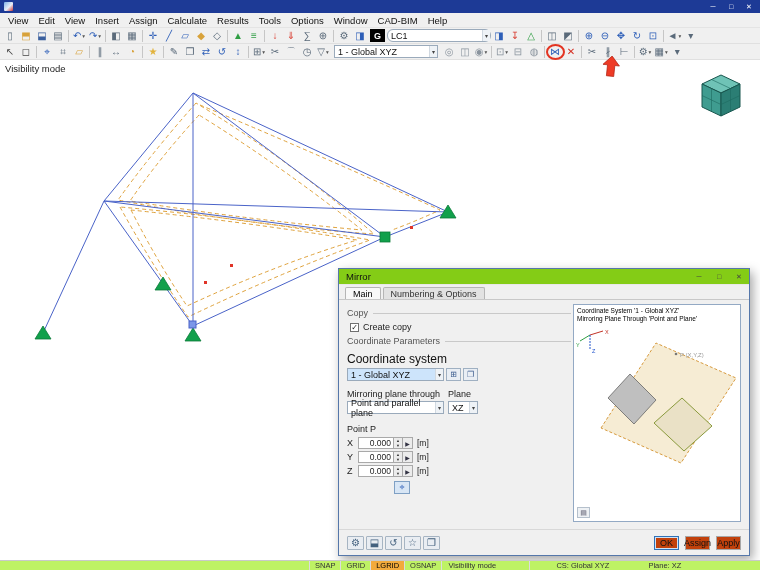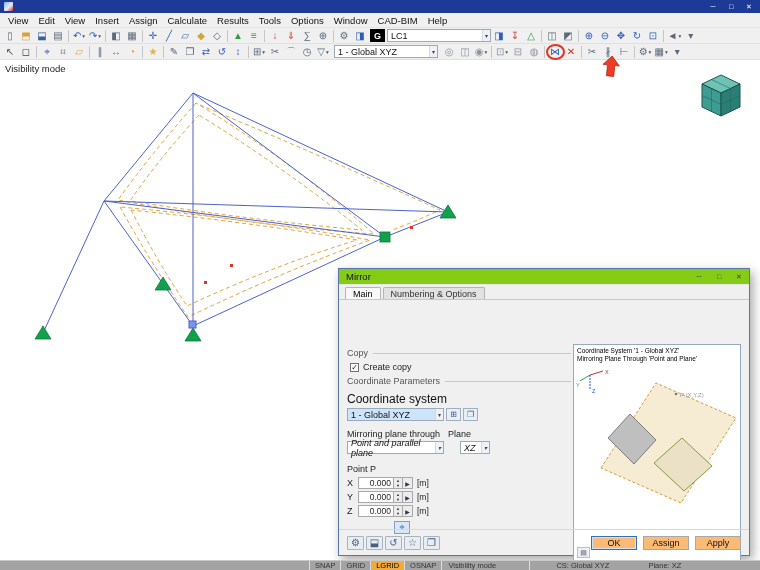--- a/index.html
+++ b/index.html
@@ -21,21 +21,21 @@
   .toolbar{height:16px;background:#f0f0f0;display:flex;align-items:center;padding:0 2px;border-bottom:1px solid #e0e0e0;}
   .tb-btn{position:relative;height:14px;min-width:15px;display:flex;align-items:center;justify-content:center;margin:0 .5px;border:1px solid transparent;border-radius:1px;}
   .tb-glyph{font-size:10px;line-height:1;}
   .tb-caret{font-size:5.5px;color:#555;margin-left:1px;}
   .tb-sep{width:1px;height:12px;background:#c6c6c6;margin:0 2px;flex:0 0 auto;}
   .ring::after{content:"";position:absolute;left:-3px;top:-2px;right:-3px;bottom:-2px;border:2px solid var(--highlight-red,#e33422);border-radius:50%;pointer-events:none;}
   .lc-box{background:#000;color:#fff;font-weight:bold;font-size:9px;height:13px;padding:0 4px;display:flex;align-items:center;margin:0 2px;}
   .combo{height:13px;background:#fff;border:1px solid #9aaabb;display:flex;align-items:center;font-size:9px;padding-left:3px;color:#111;}
   .combo .combo-caret{margin-left:auto;font-size:6px;color:#444;border-left:1px solid #d0d8e0;align-self:stretch;display:flex;align-items:center;padding:0 2px;background:#eef2f6;}
   .combo.sel{background:#cde4fb;}
-  .lc-combo{width:104px;}
+  .lc-combo{width:104px;border-radius:6px;}
   .cs-combo{width:104px;margin:0 3px;}
 
   
   .anno-arrow{position:absolute;left:601px;top:56px;width:20px;height:22px;z-index:60;transform:rotate(6deg);}
 
   
   .canvas{position:relative;height:500px;background:#fff;overflow:hidden;}
   .mode-label{position:absolute;top:3px;left:5px;font-size:9.5px;color:#222;z-index:5;}
   .model-svg{position:absolute;left:0;top:0;}
   .st-member{stroke:var(--member-blue,#4a63c8);stroke-width:1;fill:none;}
@@ -45,32 +45,32 @@
   .st-node-blue{fill:#7b96e8;stroke:var(--member-blue,#4a63c8);stroke-width:1;}
   .navcube{position:absolute;right:12px;top:10px;}
 
   
   .dialog{position:absolute;left:338px;top:208px;width:412px;height:288px;background:#f0f0f0;border:1px solid #5577aa;box-shadow:3px 4px 10px rgba(0,0,0,.35);z-index:20;font-size:9px;}
   .dlg-titlebar{height:16px;background:#84cc16;display:flex;align-items:center;padding-left:7px;font-size:9.5px;color:#111;border-bottom:1px solid #e8e8e8;}
   .dlg-win-btn{width:20px;height:15px;display:flex;align-items:center;justify-content:center;font-size:7px;color:#444;}
   .dlg-tabs{display:flex;height:15px;padding:2px 6px 0;background:#f0f0f0;border-bottom:1px solid #c8c8c8;}
   .tab{font-size:9px;padding:0 7px;border:1px solid #b5b5b5;border-bottom:none;background:#e2e2e2;margin-right:2px;border-radius:2px 2px 0 0;display:flex;align-items:center;color:#333;}
   .tab.active{background:#f8f8f8;color:#000;}
-  .dlg-body{position:relative;height:230px;margin-top:40px;}
+  .dlg-body{position:relative;height:230px;}
   .left-col{position:absolute;left:8px;top:4px;width:224px;}
   .group-label{display:flex;align-items:center;font-size:9px;color:#555;margin-top:4px;}
   .group-label::after{content:"";flex:1;height:1px;background:#c9c9c9;margin-left:5px;}
   .checkbox-row{display:flex;align-items:center;margin:4px 0 2px 3px;}
   .checkbox{width:9px;height:9px;border:1px solid #707070;background:#fff;font-size:8px;line-height:8px;text-align:center;color:#1a1a1a;margin-right:4px;}
   .field-label{font-size:12px;margin:6px 0 2px;color:#111;}
   .coord-row{display:flex;align-items:center;gap:2px;}
   .mini-btn{width:15px;height:13px;border:1px solid #9fb0c2;background:#e9eef4;font-size:8px;display:flex;align-items:center;justify-content:center;color:#3a5a8c;}
   .lbl-pair{display:flex;font-size:9px;margin:8px 0 2px;}
   .lbl-pair .l1{flex:0 0 101px;}
-  .combo-pair{display:flex;gap:16px;font-style:italic;}
+  .combo-pair{display:flex;gap:4px;}
   .mp-combo{width:97px;}
   .pl-combo{width:30px;}
   .point-label{font-size:9px;margin:10px 0 3px;}
   .xyz-row{display:flex;align-items:center;margin-bottom:2px;}
   .axis-label{width:11px;font-size:9px;}
   .num-wrap{display:flex;}
   .num-input{width:36px;height:12px;border:1px solid #a9a9a9;background:#fff;font-size:8.5px;display:flex;align-items:center;justify-content:flex-end;padding-right:2px;}
   .spinner{display:flex;flex-direction:column;width:9px;height:12px;border:1px solid #a9a9a9;border-left:none;background:#ececec;}
   .spin{flex:1;font-size:4px;line-height:1;display:flex;align-items:center;justify-content:center;color:#333;}
   .pick-btn{width:10px;height:12px;border:1px solid #a9a9a9;border-left:none;background:#ececec;font-size:6px;display:flex;align-items:center;justify-content:center;color:#334;margin-right:4px;}
@@ -82,25 +82,25 @@
   .pv-plane{fill:var(--plane-fill,#f6ecd4);stroke:var(--plane-edge,#d79b3f);stroke-width:1;stroke-dasharray:3 2;}
   .pv-gray{fill:#bfbfbf;stroke:#666;stroke-width:.8;}
   .pv-mirror{fill:#eae1c6;stroke:#8a9a3c;stroke-width:1;}
   .pv-txt{font-size:6px;fill:#999;}
   .pv-ax{font-size:5.5px;}
   .preview-tool{position:absolute;left:3px;bottom:3px;width:13px;height:11px;border:1px solid #b5c0cc;background:#eef1f4;font-size:7px;display:flex;align-items:center;justify-content:center;color:#667;}
   .dlg-bottom{position:absolute;left:0;right:0;bottom:0;height:26px;display:flex;align-items:center;padding:0 8px;border-top:1px solid #d8d8d8;}
   .dlg-tools{display:flex;gap:2px;}
   .dlg-tool{width:17px;height:14px;border:1px solid #a6b4c2;background:#e9edf2;font-size:9px;display:flex;align-items:center;justify-content:center;color:#44617e;border-radius:1px;}
   .btn-group{margin-left:auto;display:flex;gap:6px;}
-  .btn{width:46px;height:14px;border:1px solid #a8a8a8;background:#fdba74;font-size:9px;display:flex;align-items:center;justify-content:center;color:#111;}
+  .btn{width:25px;height:14px;border:1px solid #a8a8a8;background:#c2410c;font-size:9px;display:flex;align-items:center;justify-content:center;color:#111;}
   .btn.primary{border:1px solid #2f72b8;box-shadow:inset 0 0 0 1px #cfe2f5;}
 
   
-  .statusbar{height:10px;background:#a3a3a3;border-top:1px solid #c9c9c9;display:flex;align-items:stretch;font-size:7.5px;color:#333;line-height:9px;}
+  .statusbar{height:10px;background:#bef264;border-top:1px solid #c9c9c9;display:flex;align-items:stretch;font-size:7.5px;color:#333;line-height:9px;}
   .sb-msg{width:310px;border-right:1px solid #dcdcdc;}
   .sb-toggle{padding:0 5px;display:flex;align-items:center;border-right:1px solid #dcdcdc;}
   .sb-toggle.active{background:var(--toggle-active,#f2aa3c);color:#000;}
   .sb-mode{width:88px;padding:0 6px;border-right:1px solid #dcdcdc;display:flex;align-items:center;}
   .sb-gap{width:26px;}
   .sb-cs{width:92px;display:flex;align-items:center;}
   .sb-plane{width:80px;display:flex;align-items:center;}
   .sb-fill{flex:1;}
 </style>
 </head>

